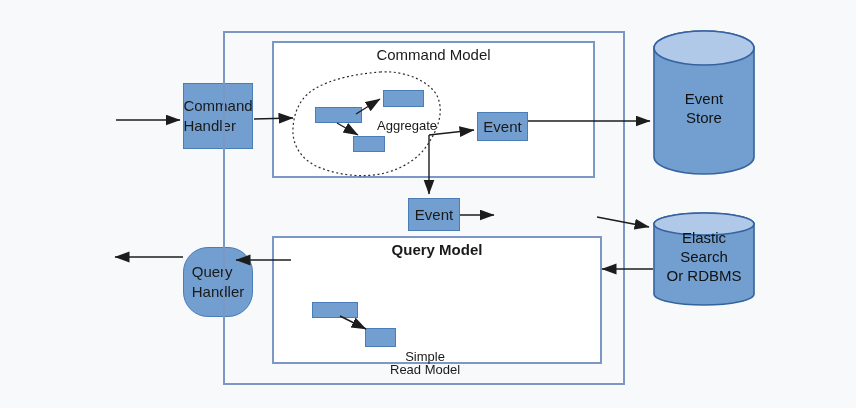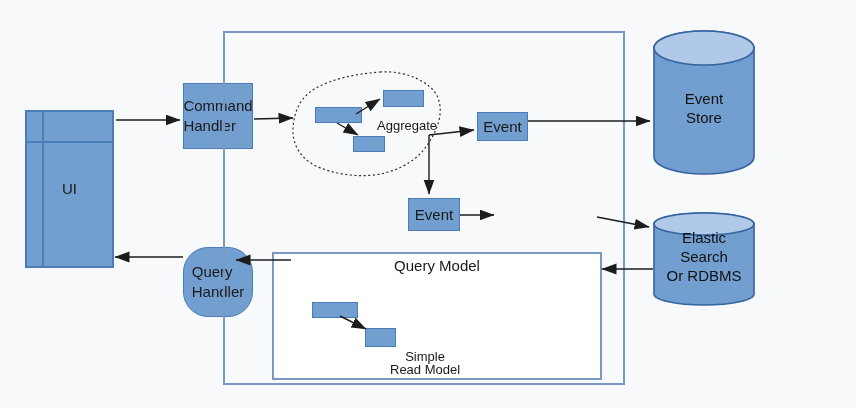--- a/index.html
+++ b/index.html
@@ -91,41 +91,39 @@
   }
   .blob-svg{
     position:absolute;left:0;top:0;z-index:3;pointer-events:none;
   }
 </style>
 </head>
 <body>
 
 <div class="stage">
 
+  <div class="container filled" style="left:272px;top:41px;width:323px;height:137px;">
+    <div class="container-title">Command Model</div>
+  </div>
 
-  <div class="container filled" style="left:272px;top:252px;width:330px;height:128px;">
+  <div class="container filled" style="left:272px;top:236px;width:330px;height:128px;font-weight:bold;">
     <div class="container-title">Query Model</div>
   </div>
 
   <svg class="blob-svg" width="856" height="408">
     <path d="M 380 72
              C 405 70 432 82 438 98
              C 444 114 437 130 428 144
              C 419 158 404 168 385 173
              C 364 178 338 176 316 166
              C 300 158 292 144 293 128
              C 294 112 300 97 316 88
              C 332 79 355 74 380 72 Z" fill="none" stroke="#2b2b2b" stroke-width="1.2" stroke-dasharray="2 2.6"></path>
   </svg>
 
-  <div class="node" style="left:25px;top:110px;width:89px;height:158px;border-width:2px;">
-    <div class="ui-vline" style="left:15px;top:0;width:2px;height:100%;"></div>
-    <div class="ui-hline" style="left:0;top:29px;width:100%;height:2px;"></div>
-    <span style="position:relative;z-index:2;">UI</span>
-  </div>
 
   <div class="node" style="left:183px;top:83px;width:70px;height:66px;">
     <span>Command
 Handler</span>
   </div>
 
   <div class="node" style="left:183px;top:247px;width:70px;height:70px;border-radius:25px;">
     <span>Query
 Handler</span>
   </div>

